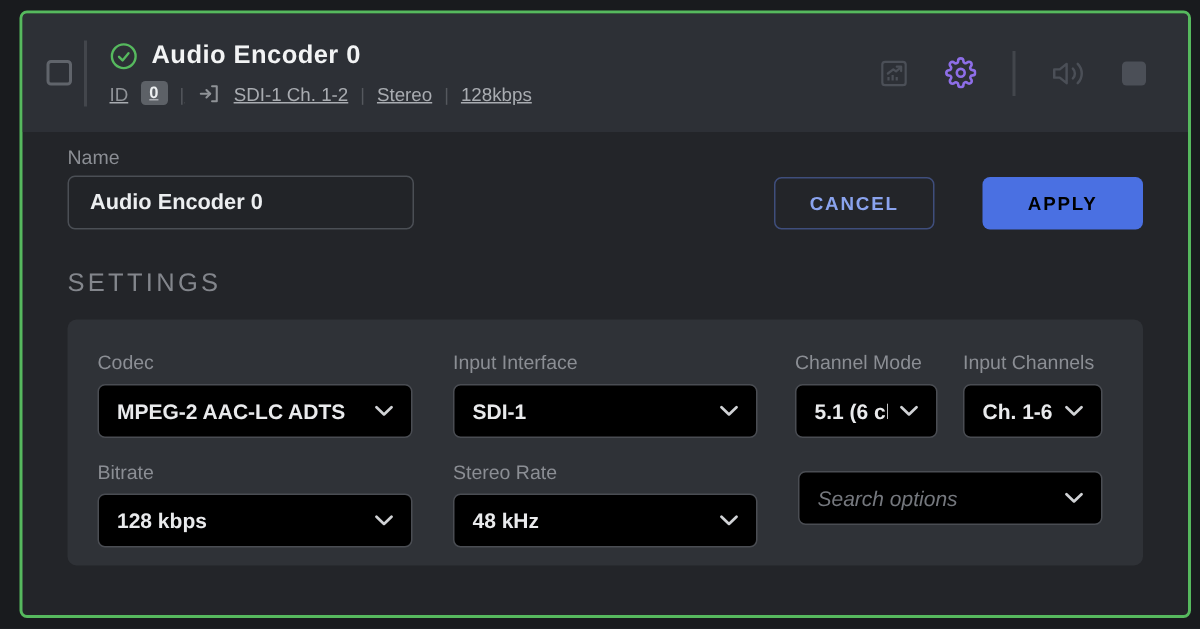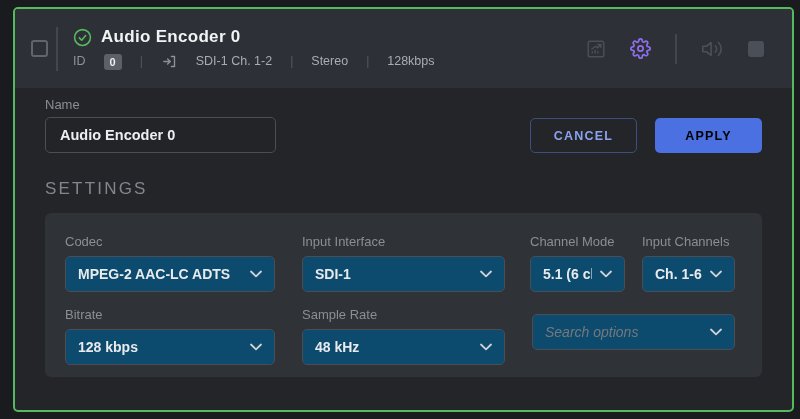--- a/index.html
+++ b/index.html
@@ -21,21 +21,21 @@
   }
   .checkbox {
     width:17px; height:17px; border:2px solid #60646b; border-radius:3px;
     background:transparent; flex:none; cursor:pointer;
   }
   .hdr-divider { width:2px; height:44px; background:#43464c; margin:0 15px 0 8px; flex:none; }
   .title-block { display:flex; flex-direction:column; }
   .title-row { display:flex; align-items:center; gap:9px; }
   .status-ic { width:19px; height:19px; color:var(--status_green,#56b95e); display:flex; }
   .title { font-size:17px; font-weight:bold; color:#f2f3f4; letter-spacing:.3px; }
-  .meta-row { display:flex; align-items:flex-start; gap:18px; margin-top:7px; font-size:12.5px; color:#a9acb1; }
+  .meta-row { display:flex; align-items:flex-end; gap:8px; margin-top:7px; font-size:12.5px; color:#a9acb1;text-decoration:underline; }
   .meta-dim { color:#8f9297; }
   .badge {
     background:#5d6167; color:#eceef0; border-radius:3px; font-size:11px;
     padding:1px 6px; font-weight:bold; line-height:14px;
   }
   .sep { color:#55585e; font-size:12px; }
   .meta-ic { width:15px; height:15px; color:#8f9297; display:flex; margin:0 1px; }
   .hdr-actions { margin-left:auto; display:flex; align-items:center; gap:22px; }
   .icon-btn { width:22px; height:22px; display:flex; align-items:center; justify-content:center;
               background:none; border:none; cursor:pointer; color:#4b4f57; padding:0; }
@@ -45,42 +45,42 @@
   
   .card-body { padding:9px 30px 0; }
   .field-label { font-size:13px; color:#8b8e94; }
   .name-row { display:flex; align-items:flex-end; }
   .text-input {
     display:block; margin-top:5px; width:231px; height:36px;
     background:#222428; border:1px solid #4b4f55; border-radius:5px;
     color:#eceef0; font-size:14.5px; font-weight:600; padding:0 14px;
     font-family:"Liberation Sans",sans-serif; outline:none;
   }
-  .buttons { margin-left:auto; display:flex; gap:18px;align-items:center; }
+  .buttons { margin-left:auto; display:flex; gap:32px;align-items:center; }
   .btn {
     height:35px; width:107px; border-radius:5px; font-size:12.5px; font-weight:bold;
     letter-spacing:1.2px; cursor:pointer; font-family:"Liberation Sans",sans-serif;
   }
   .btn-cancel { background:transparent; border:1px solid #3f4e7c; color:var(--cancel_blue,#8aa3ee); }
   .btn-apply  { background:var(--primary_blue,#4a70e2); border:none; color:#000000; }
   .settings-heading { margin-top:26px; font-size:17px; letter-spacing:2.2px; color:#83868c; }
   .panel {
     margin-top:14px; background:#2f3237; border-radius:6px; padding:21px 20px 12px;
   }
   .row { display:flex; }
   .row + .row { margin-top:15px; }
   .field { display:flex; flex-direction:column; }
   .w210 { width:210px; margin-right:27px; }
   .w203 { width:203px; margin-right:27px; }
   .w203b{ width:203px; margin-right:25px; }
   .w95  { width:95px;  margin-right:17px; }
   .w93  { width:93px; }
   .w203c{ width:203px; }
   .select {
-    margin-top:7px; height:36px; background:#0c4a6e; border:1px solid #4a4d53;
+    margin-top:7px; height:36px; background:#000000; border:1px solid #4a4d53;
     border-radius:5px; display:flex; align-items:center; justify-content:space-between;
     padding:0 12px; cursor:pointer;
   }
   .select-value { font-size:14px; font-weight:600; color:#e9eaec; white-space:nowrap; overflow:hidden; }
   .chev { display:flex; flex:none; margin-left:8px; color:#d0d2d5; }
   .lang-input {
     background:transparent; border:none; outline:none; width:100%;
     font-family:"Liberation Sans",sans-serif; font-size:14px; font-style:italic; color:#9a9da2;
   }
   .lang-input::placeholder { color:#75787e; font-style:italic; }
@@ -230,21 +230,21 @@
             <span class="select-value">128 kbps</span>
             <span class="chev">
               <svg viewBox="0 0 12 8" width="12" height="8" fill="none" stroke="currentColor" stroke-width="1.8">
                   <polyline points="1,1.5 6,6.3 11,1.5" stroke-linecap="round" stroke-linejoin="round"></polyline>
                 </svg>
             </span>
           </div>
         </div>
 
         <div class="field w203">
-          <div class="field-label">Sample Rate</div>
+          <div class="field-label">Stereo Rate</div>
           <div class="select">
             <span class="select-value">48 kHz</span>
             <span class="chev">
               <svg viewBox="0 0 12 8" width="12" height="8" fill="none" stroke="currentColor" stroke-width="1.8">
                   <polyline points="1,1.5 6,6.3 11,1.5" stroke-linecap="round" stroke-linejoin="round"></polyline>
                 </svg>
             </span>
           </div>
         </div>
 

